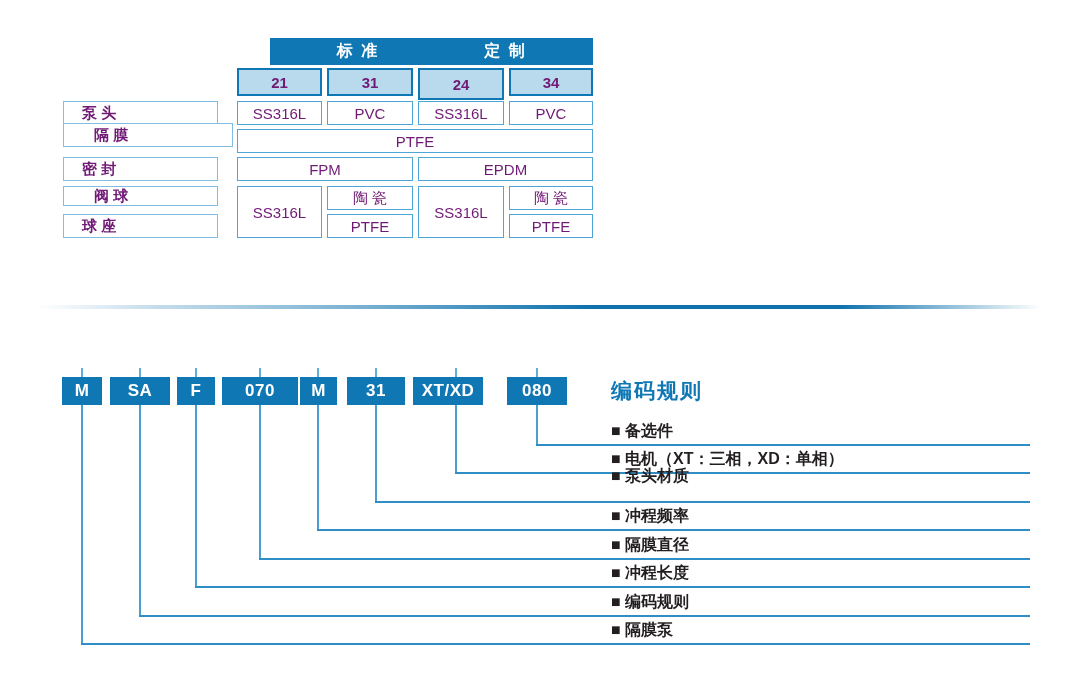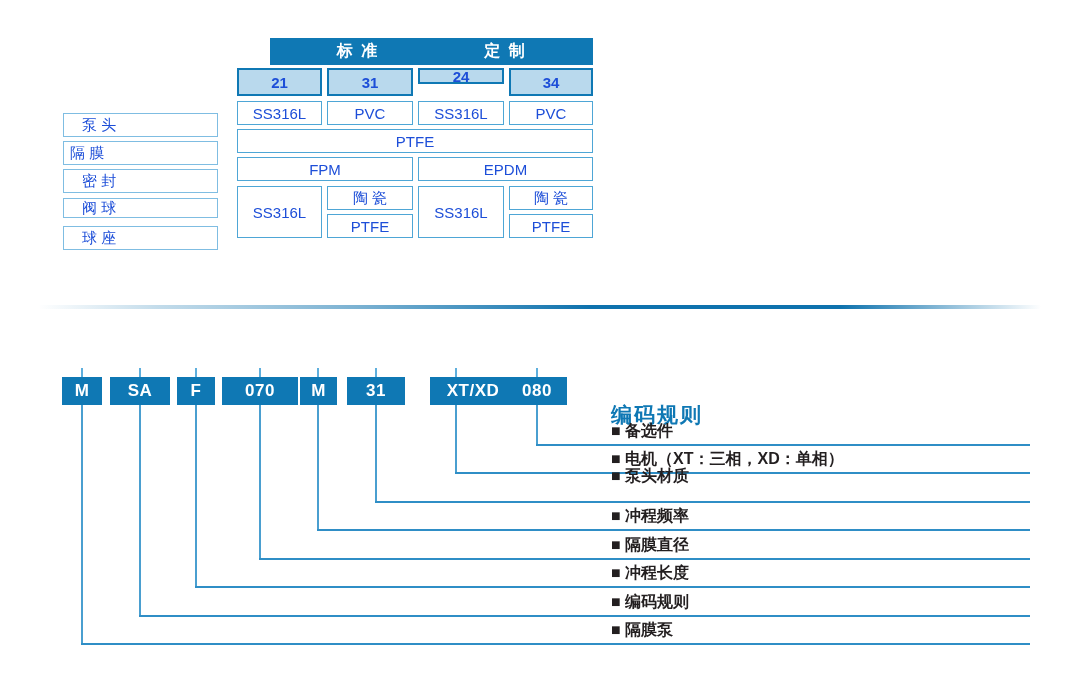--- a/index.html
+++ b/index.html
@@ -4,23 +4,23 @@
 <style>
   html,body{margin:0;padding:0;background:#ffffff;}
   .page{
     position:relative;width:1079px;height:673px;background:#fff;overflow:hidden;
     font-family:"Liberation Sans","DejaVu Sans",sans-serif;color:#231f20;
   }
   
   .tb{
     position:absolute;box-sizing:border-box;background:#fff;
     border:1.5px solid #4ea6d6;display:flex;align-items:center;justify-content:center;
-    font-size:15px;font-weight:500;color:#1d4ed8;white-space:nowrap;
+    font-size:15px;font-weight:500;color:#701a75;white-space:nowrap;
   }
-  .lbl{border-color:#7fbde2;font-weight:400;margin-top:12px;}
+  .lbl{border-color:#7fbde2;font-weight:700;}
   .ghdr{
     background:#0f78b4;border:none;color:#ffffff;font-weight:bold;font-size:16px;letter-spacing:2px;
   }
   .chdr{
     background:#b9d9ed;border:2px solid #0f78b4;font-weight:bold;font-size:15px;
   }
   
   .divider{
     position:absolute;left:38px;top:305px;width:1003px;height:4px;border-radius:2px;
     background:linear-gradient(90deg,
@@ -33,21 +33,21 @@
       rgba(14,114,173,0) 100%);
   }
   
   .code-box{
     position:absolute;top:377px;height:28px;box-sizing:border-box;background:#0f78b4;
     color:#fff;display:flex;align-items:center;justify-content:center;
     font-weight:bold;font-size:17px;letter-spacing:.5px;
   }
   .coding-title{
     position:absolute;left:611px;top:377px;height:28px;line-height:28px;
-    color:#0f78b4;font-weight:bold;font-size:21px;letter-spacing:2px;white-space:nowrap;margin-top:24px;
+    color:#0f78b4;font-weight:bold;font-size:21px;letter-spacing:2px;white-space:nowrap;
   }
   .tick{position:absolute;top:368px;width:1.5px;height:9px;background:#5fafdd;}
   .vline{position:absolute;width:1.5px;background:#4a9fd0;}
   .hline{position:absolute;height:1.5px;background:#2f8ec6;}
   .legend{
     position:absolute;left:611px;height:20px;line-height:20px;
     font-size:16px;font-weight:600;color:#231f20;white-space:nowrap;
   }
 </style>
 </head>
@@ -55,27 +55,27 @@
 
 <div class="page">
 
   <div>
 
     <div class="tb ghdr" style="left:237px;top:38px;width:176px;height:27px;margin-left:33px;">标 准</div>
     <div class="tb ghdr" style="left:418px;top:38px;width:175px;height:27px;">定 制</div>
 
     <div class="tb chdr" style="left:237px;top:68px;width:85px;height:28px;">21</div>
     <div class="tb chdr" style="left:327px;top:68px;width:86px;height:28px;">31</div>
-    <div class="tb chdr" style="left:418px;top:68px;width:86px;height:16px;">24</div>
+    <div class="tb chdr" style="left:418px;top:68px;width:86px;height:32px;">24</div>
     <div class="tb chdr" style="left:509px;top:68px;width:84px;height:28px;">34</div>
 
     <div class="tb lbl" style="left:63px;top:101px;width:155px;height:24px;justify-content:flex-start;padding-left:18px;">泵 头</div>
-    <div class="tb lbl" style="left:63px;top:129px;width:155px;height:24px;justify-content:flex-start;padding-left:6px;">隔 膜</div>
+    <div class="tb lbl" style="left:63px;top:123px;width:170px;height:24px;justify-content:flex-start;padding-left:30px;">隔 膜</div>
     <div class="tb lbl" style="left:63px;top:157px;width:155px;height:24px;justify-content:flex-start;padding-left:18px;">密 封</div>
-    <div class="tb lbl" style="left:63px;top:186px;width:155px;height:20px;justify-content:flex-start;padding-left:18px;">阀 球</div>
+    <div class="tb lbl" style="left:63px;top:186px;width:155px;height:20px;justify-content:flex-start;padding-left:30px;">阀 球</div>
     <div class="tb lbl" style="left:63px;top:214px;width:155px;height:24px;justify-content:flex-start;padding-left:18px;">球 座</div>
 
     <div class="tb" style="left:237px;top:101px;width:85px;height:24px;">SS316L</div>
     <div class="tb" style="left:327px;top:101px;width:86px;height:24px;">PVC</div>
     <div class="tb" style="left:418px;top:101px;width:86px;height:24px;">SS316L</div>
     <div class="tb" style="left:509px;top:101px;width:84px;height:24px;">PVC</div>
 
     <div class="tb" style="left:237px;top:129px;width:356px;height:24px;">PTFE</div>
 
     <div class="tb" style="left:237px;top:157px;width:176px;height:24px;">FPM</div>
@@ -101,21 +101,21 @@
     <div class="tick" style="left:375px;"></div>
     <div class="tick" style="left:455px;"></div>
     <div class="tick" style="left:536px;"></div>
 
     <div class="code-box" style="left:62px;width:40px;">M</div>
     <div class="code-box" style="left:110px;width:60px;">SA</div>
     <div class="code-box" style="left:177px;width:38px;">F</div>
     <div class="code-box" style="left:222px;width:76px;">070</div>
     <div class="code-box" style="left:300px;width:37px;">M</div>
     <div class="code-box" style="left:347px;width:58px;">31</div>
-    <div class="code-box" style="left:430px;width:86px;">XT/XD</div>
+    <div class="code-box" style="left:413px;width:70px;">XT/XD</div>
     <div class="code-box" style="left:507px;width:60px;">080</div>
 
     <div class="coding-title">编码规则</div>
 
     <div class="vline" style="left:536px;top:405px;height:39px;"></div>
     <div class="vline" style="left:455px;top:405px;height:67px;"></div>
     <div class="vline" style="left:375px;top:405px;height:96px;"></div>
     <div class="vline" style="left:317px;top:405px;height:124px;"></div>
     <div class="vline" style="left:259px;top:405px;height:153px;"></div>
     <div class="vline" style="left:195px;top:405px;height:181px;"></div>

